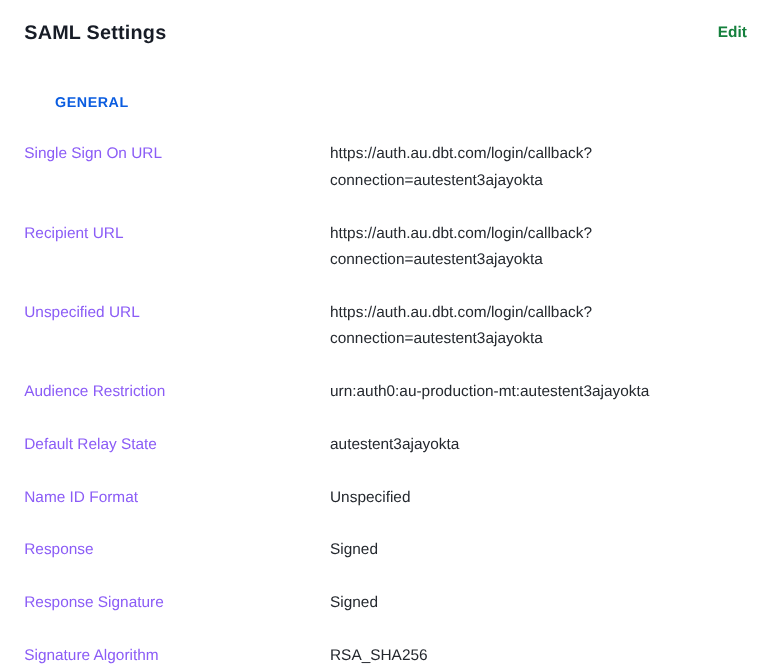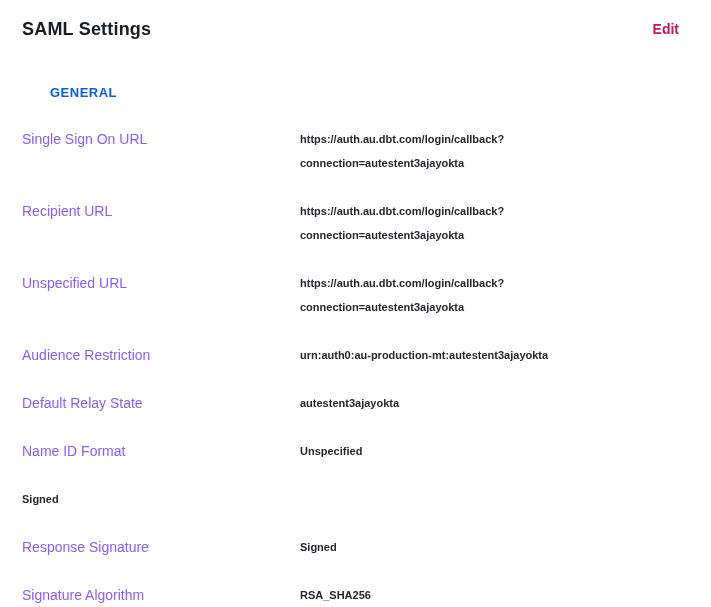--- a/index.html
+++ b/index.html
@@ -26,21 +26,21 @@
     font-size: 18px;
     line-height: 19px;
     font-weight: 700;
     color: #171c26;
     letter-spacing: 0.2px;
   }
   .edit-link {
     font-size: 14px;
     line-height: 19px;
     font-weight: 700;
-    color: #be185d;
+    color: #15803d;
     text-decoration: none;
     cursor: pointer;
   }
   .section-heading {
     margin-top: 47px;
     font-size: 13px;
     line-height: 14px;
     font-weight: 600;
     letter-spacing: 0.5px;
     color: #0a5ce0;
@@ -53,26 +53,25 @@
     display: grid;
     grid-template-columns: 278px 1fr;
     margin-bottom: 24px;
   }
   .setting-label {
     font-size: 14px;
     line-height: 24px;
     color: #8b5cf6;
   }
   .setting-value {
-    font-size: 11px;
+    font-size: 14px;
     line-height: 24px;
     color: #24282e;
     white-space: pre-line;
     padding-right: 4px;
-    font-weight: bold;
   }
 </style>
 </head>
 <body>
 
 <div class="panel">
 
   <div class="header-bar">
     <h1 class="page-title">SAML Settings</h1>
     <a class="edit-link">Edit</a>
@@ -109,20 +108,21 @@
       <div class="setting-label">Default Relay State</div>
       <div class="setting-value">autestent3ajayokta</div>
     </div>
 
     <div class="settings-row">
       <div class="setting-label">Name ID Format</div>
       <div class="setting-value">Unspecified</div>
     </div>
 
     <div class="settings-row">
+      <div class="setting-label">Response</div>
       <div class="setting-value">Signed</div>
     </div>
 
     <div class="settings-row">
       <div class="setting-label">Response Signature</div>
       <div class="setting-value">Signed</div>
     </div>
 
     <div class="settings-row">
       <div class="setting-label">Signature Algorithm</div>

